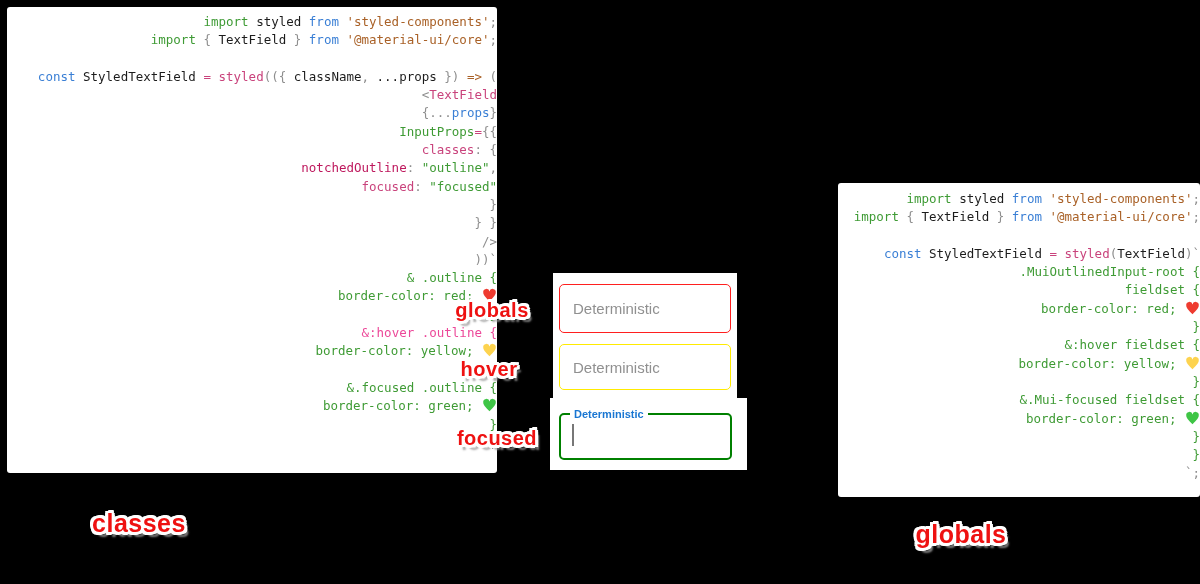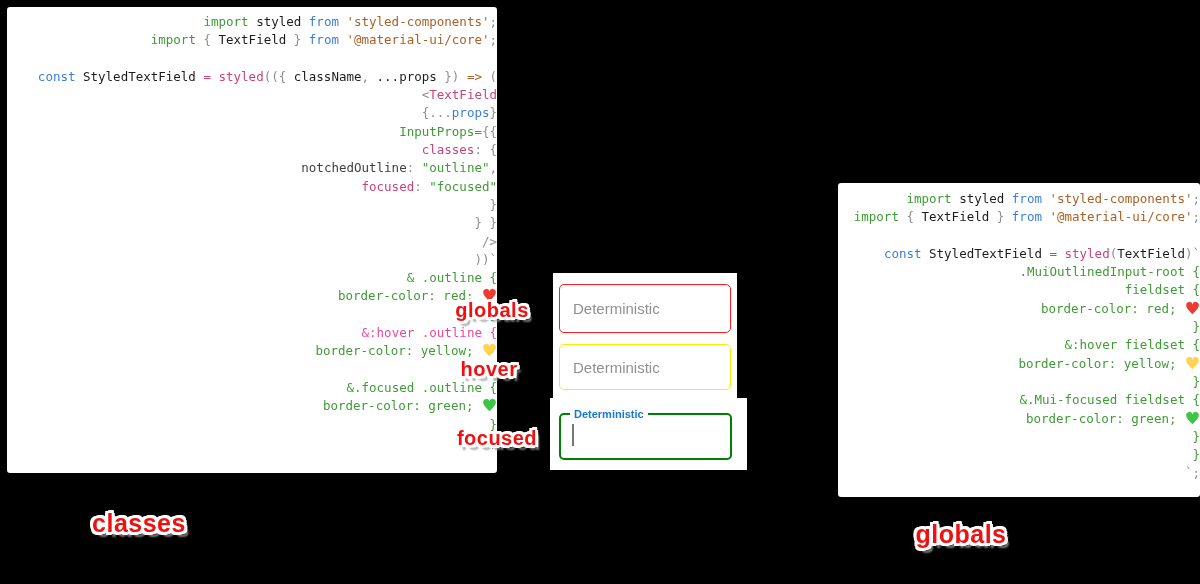--- a/index.html
+++ b/index.html
@@ -45,21 +45,21 @@
 
   <div class="code-panel left">
       <div class="code-line"><span style="color: rgb(63, 155, 53);">import </span><span style="color: rgb(28, 28, 28);">styled </span><span style="color: rgb(58, 127, 213);">from </span><span style="color: rgb(169, 97, 39);">'styled-components'</span><span style="color: rgb(142, 142, 142);">;</span></div>
       <div class="code-line"><span style="color: rgb(63, 155, 53);">import </span><span style="color: rgb(142, 142, 142);">{ </span><span style="color: rgb(28, 28, 28);">TextField</span><span style="color: rgb(142, 142, 142);"> } </span><span style="color: rgb(58, 127, 213);">from </span><span style="color: rgb(169, 97, 39);">'@material-ui/core'</span><span style="color: rgb(142, 142, 142);">;</span></div>
       <div class="code-line"> </div>
       <div class="code-line"><span style="color: rgb(58, 127, 213);">const </span><span style="color: rgb(28, 28, 28);">StyledTextField </span><span style="color: rgb(201, 67, 124);">= </span><span style="color: rgb(201, 67, 124);">styled</span><span style="color: rgb(142, 142, 142);">(({ </span><span style="color: rgb(28, 28, 28);">className</span><span style="color: rgb(142, 142, 142);">, </span><span style="color: rgb(28, 28, 28);">...props</span><span style="color: rgb(142, 142, 142);"> }) </span><span style="color: rgb(169, 97, 39);">=&gt; </span><span style="color: rgb(142, 142, 142);">(</span></div>
       <div class="code-line"><span style="color: rgb(142, 142, 142);">  &lt;</span><span style="color: rgb(201, 67, 124);">TextField</span></div>
       <div class="code-line"><span style="color: rgb(142, 142, 142);">    {</span><span style="color: rgb(142, 142, 142);">...</span><span style="color: rgb(58, 127, 213);">props</span><span style="color: rgb(142, 142, 142);">}</span></div>
       <div class="code-line"><span style="color: rgb(28, 28, 28);">    </span><span style="color: rgb(63, 155, 53);">InputProps</span><span style="color: rgb(201, 67, 124);">=</span><span style="color: rgb(142, 142, 142);">{{</span></div>
       <div class="code-line"><span style="color: rgb(28, 28, 28);">      </span><span style="color: rgb(201, 67, 124);">classes</span><span style="color: rgb(142, 142, 142);">: </span><span style="color: rgb(142, 142, 142);">{</span></div>
-      <div class="code-line"><span style="color: rgb(28, 28, 28);">        </span><span style="color: #404040; margin-left: 12px;">notchedOutline</span><span style="color: rgb(142, 142, 142);">: </span><span style="color: rgb(63, 155, 53);">"outline"</span><span style="color: rgb(142, 142, 142);">,</span></div>
+      <div class="code-line"><span style="color: rgb(28, 28, 28);">        </span><span style="color: #be185d; margin-left: 12px;">notchedOutline</span><span style="color: rgb(142, 142, 142);">: </span><span style="color: rgb(63, 155, 53);">"outline"</span><span style="color: rgb(142, 142, 142);">,</span></div>
       <div class="code-line"><span style="color: rgb(28, 28, 28);">        </span><span style="color: rgb(201, 67, 124);">focused</span><span style="color: rgb(142, 142, 142);">: </span><span style="color: rgb(63, 155, 53);">"focused"</span></div>
       <div class="code-line"><span style="color: rgb(142, 142, 142);">      }</span></div>
       <div class="code-line"><span style="color: rgb(142, 142, 142);">    } }</span></div>
       <div class="code-line"><span style="color: rgb(142, 142, 142);">  /&gt;</span></div>
       <div class="code-line"><span style="color: rgb(142, 142, 142);">))`</span></div>
       <div class="code-line"><span style="color: rgb(63, 155, 53);">  &amp; .outline {</span></div>
       <div class="code-line"><span style="color: rgb(63, 155, 53);">    border-color: red; </span><svg width="15" height="14" viewBox="0 0 24 22">
           <path d="M12 21C5.4 14.4 2 10.8 2 7a5 5 0 0 1 10-1.5A5 5 0 0 1 22 7c0 3.8-3.4 7.4-10 14z" fill="#ee3b30"></path>
         </svg></div>
       <div class="code-line"><span style="color: rgb(63, 155, 53);">  }</span></div>

